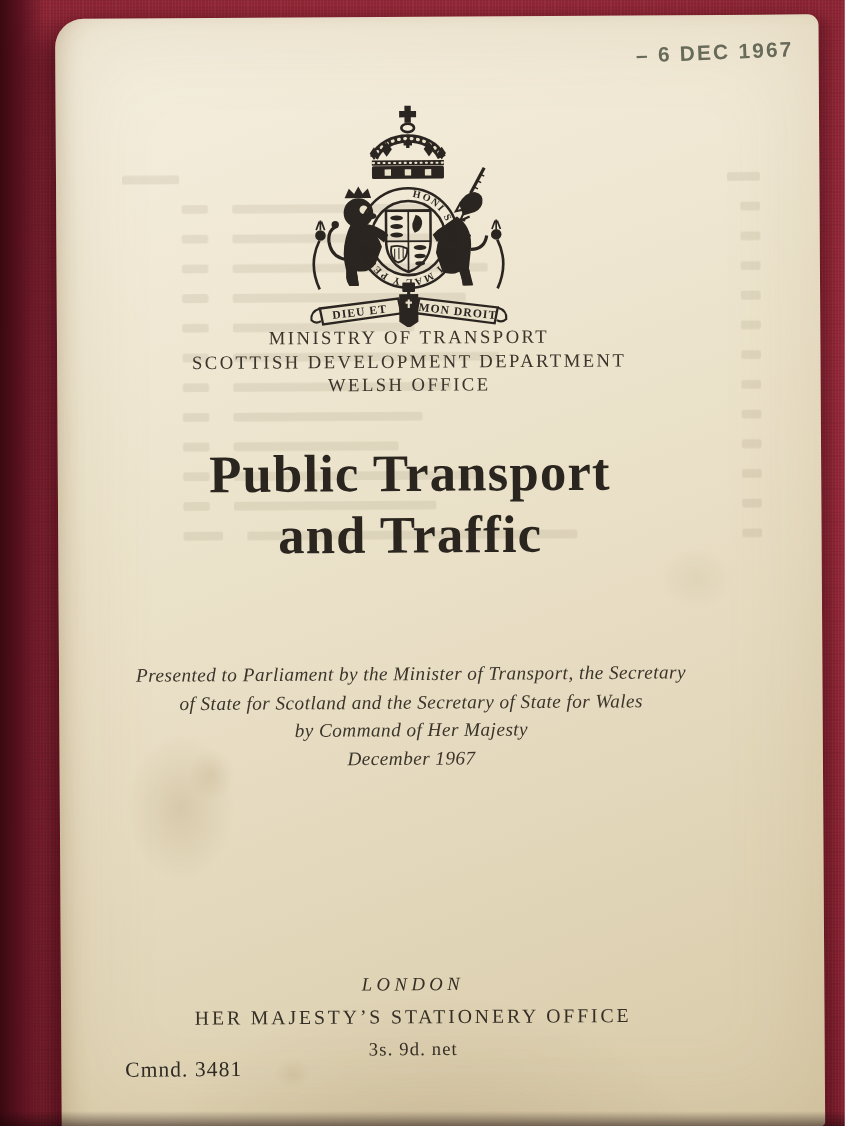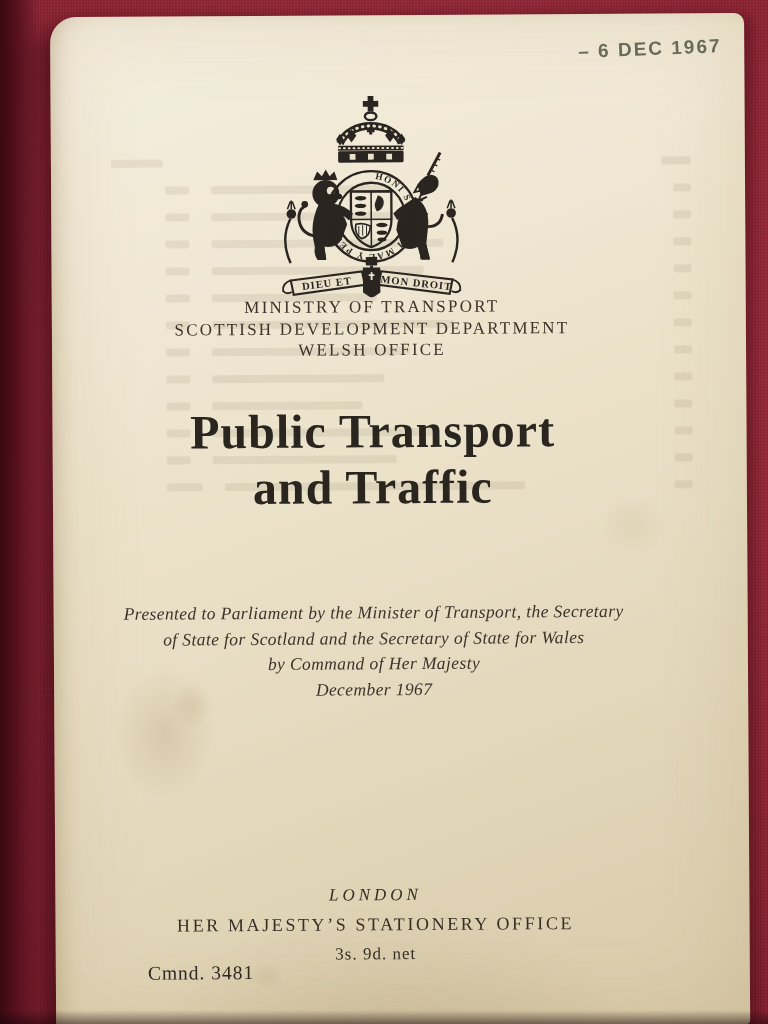--- a/index.html
+++ b/index.html
@@ -56,21 +56,21 @@
 
   .crest{ position:absolute; left:0; width:640px; top:76px; display:flex; justify-content:center; }
 
   .depts{ top:281px; color:#3b342a; font-size:17px; letter-spacing:2.2px; line-height:21.5px; }
   .title{ top:388px; color:#2a251f; font-weight:bold; font-size:48px; line-height:56px; letter-spacing:1px; }
   .presentation{ top:585px; color:#3b342a; font-style:italic; font-size:17.5px; line-height:25.5px; letter-spacing:.4px; }
   .imprint{ top:870px; color:#362f26; }
   .imprint-city{ font-style:italic; font-size:17px; letter-spacing:4px; }
   .imprint-pub{ font-size:18px; letter-spacing:2.6px; margin-top:9px; }
   .imprint-price{ font-size:17px; letter-spacing:1px; margin-top:9px; }
-  .cmnd{ position:absolute; left:58px; top:946px; font-size:19.5px; letter-spacing:1px; color:#2e2922;margin-left:34px; }
+  .cmnd{ position:absolute; left:58px; top:946px; font-size:19.5px; letter-spacing:1px; color:#2e2922; }
 
   .arms-ink{ fill:#2a2520; }
   .arms-line{ fill:none; stroke:#2a2520; }
 </style>
 </head>
 <body>
 
 <div class="photo">
   <div class="spine"></div>
 

